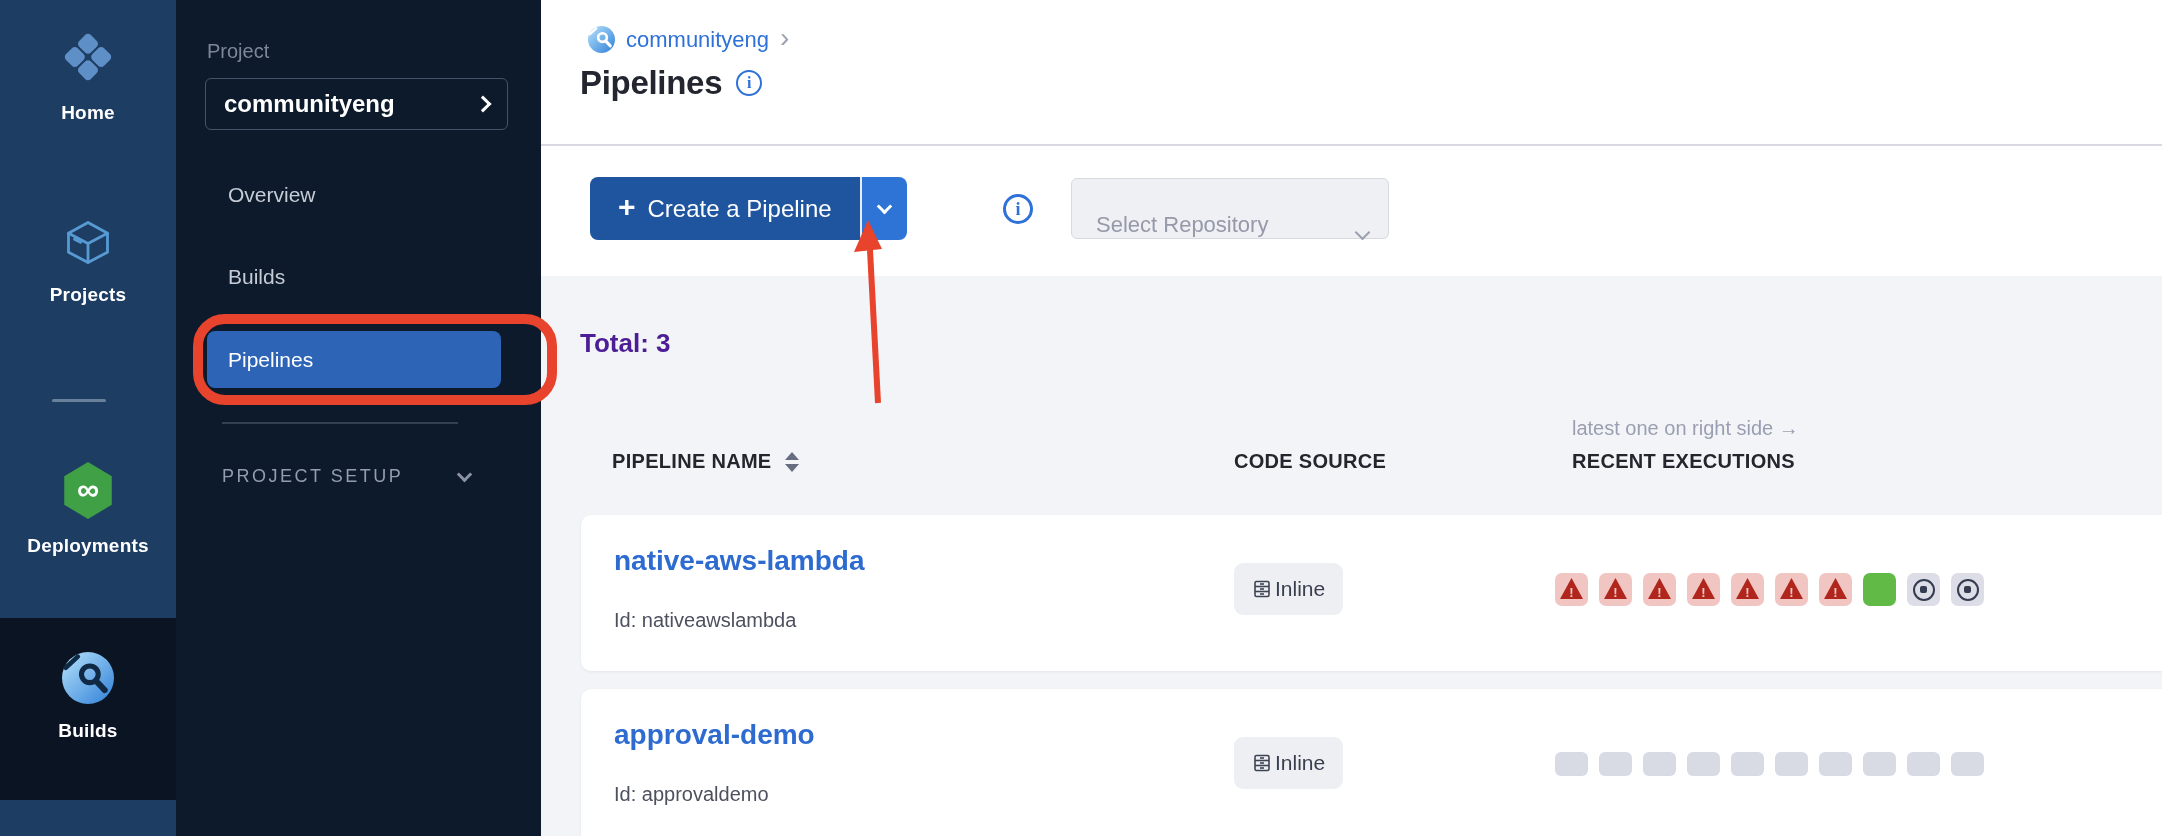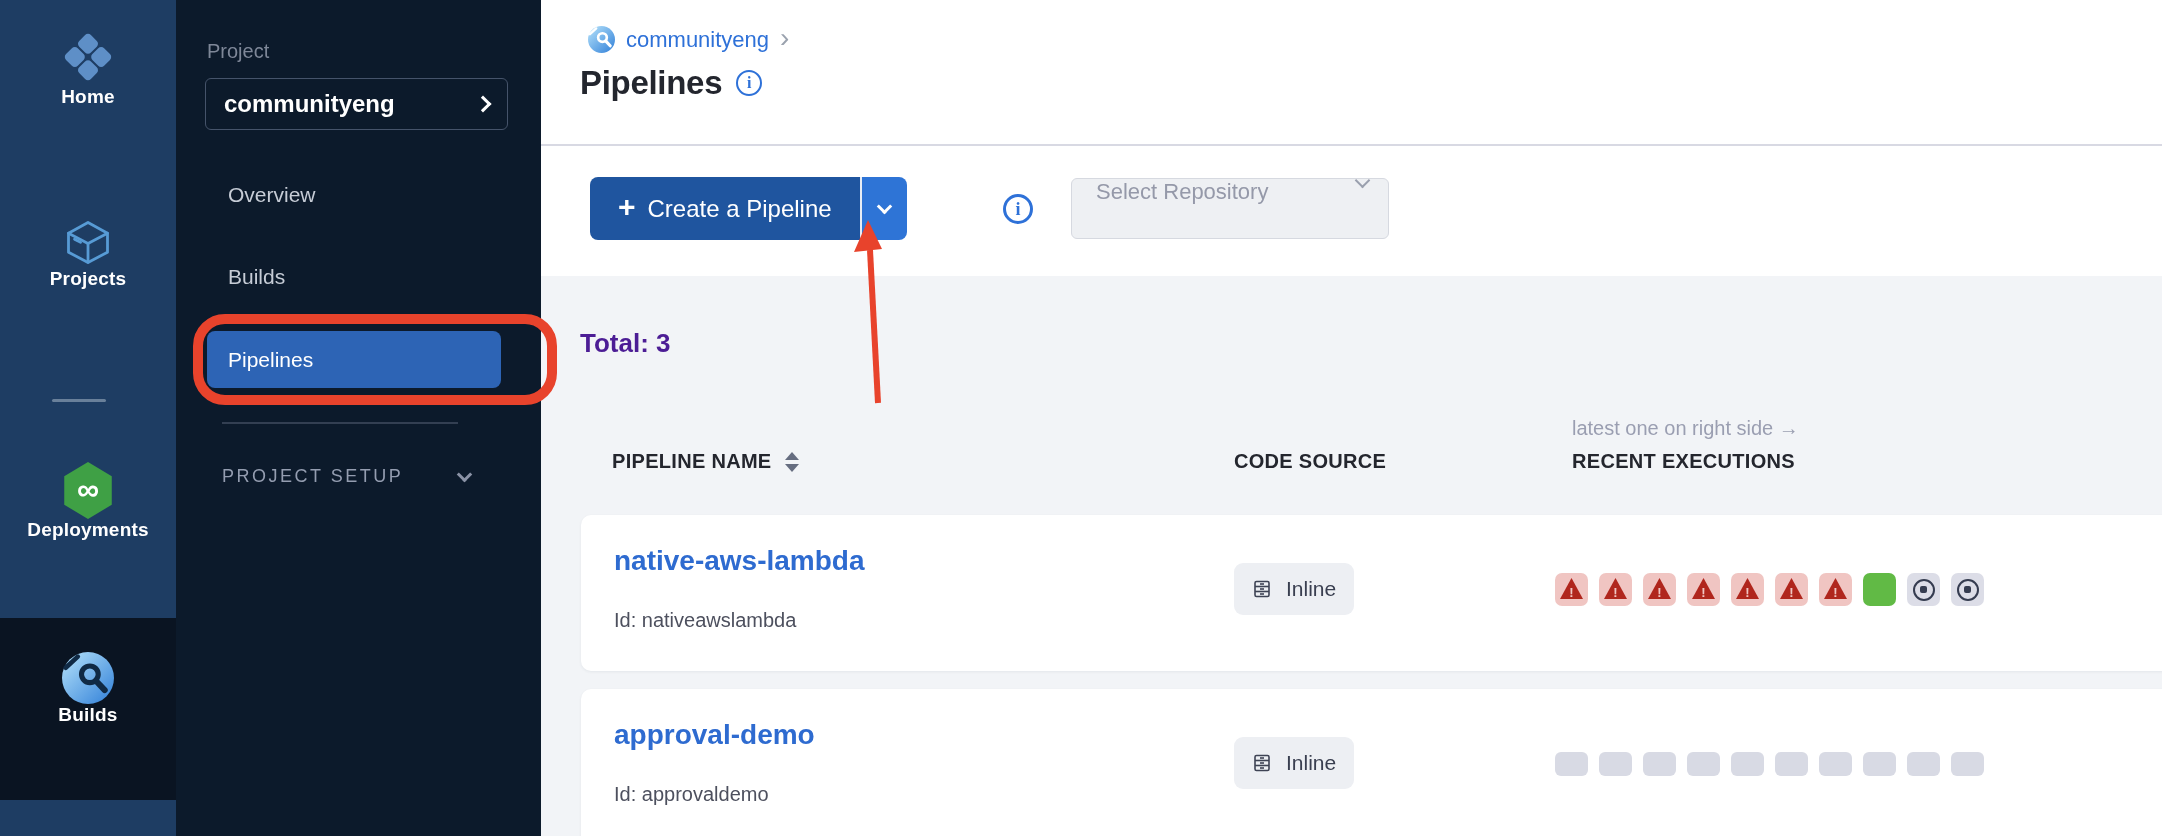--- a/index.html
+++ b/index.html
@@ -1,21 +1,21 @@
 <!DOCTYPE html>
 <html><head>
 <meta charset="utf-8">
 <style>
   *{margin:0;padding:0;box-sizing:border-box}
   html,body{width:2162px;height:836px}
   body{position:relative;overflow:hidden;font-family:"Liberation Sans",sans-serif;background:#ffffff}
 
   
   .rail{position:absolute;left:0;top:0;width:176px;height:836px;background:#1e3d63;z-index:5}
-  .rail-item{position:absolute;left:0;width:176px;display:flex;flex-direction:column;align-items:center;cursor:pointer}
+  .rail-item{position:absolute;left:0;width:176px;display:flex;flex-direction:column;align-items:center;gap:16px;cursor:pointer}
   .rail-label{color:#ffffff;font-size:19px;font-weight:bold;letter-spacing:.2px}
   .rail-divider{position:absolute;left:52px;top:399px;width:54px;height:3px;background:#69809a;border-radius:2px}
   .rail-active{position:absolute;left:0;top:618px;width:176px;height:182px;background:#0a1422}
   .rail-active .rail-item{top:34px}
 
   
   .panel{position:absolute;left:176px;top:0;width:365px;height:836px;background:#0c1a2b;z-index:4}
   .panel-project-label{position:absolute;left:31px;top:40px;font-size:20px;color:#7e8798}
   .project-select{position:absolute;left:29px;top:78px;width:303px;height:52px;border:1px solid #45536a;border-radius:6px;
     display:flex;align-items:center;justify-content:space-between;padding:0 18px 0 18px;cursor:pointer}
@@ -46,40 +46,40 @@
 
   .toolbar{position:absolute;left:0;top:146px;width:100%;height:130px;background:#fff}
   .split-btn{position:absolute;left:49px;top:31px;height:63px;display:flex;cursor:pointer}
   .split-main{background:#1f559f;border-radius:8px 0 0 8px;display:flex;align-items:center;gap:12px;padding:0 28px;border-right:2px solid #e8edf5}
   .split-main .plus{color:#fff;font-size:30px;font-weight:bold;line-height:1;margin-top:-3px}
   .split-main .lbl{color:#fff;font-size:24px;font-weight:normal}
   .split-drop{background:#2e74d6;border-radius:0 8px 8px 0;width:45px;display:flex;align-items:center;justify-content:center}
   .split-drop .chev{color:#fff;border-width:3.5px;margin-top:-5px}
   .toolbar .info.lg{position:absolute;left:462px;top:48px}
   .repo-select{position:absolute;left:530px;top:32px;width:318px;height:61px;background:#eef0f3;border:1px solid #d6d9e0;border-radius:6px;
-    display:flex;align-items:flex-start;justify-content:space-between;padding:0 20px 0 24px;cursor:pointer}
+    display:flex;align-items:flex-end;justify-content:space-between;padding:0 20px 0 24px;cursor:pointer}
   .repo-select .lbl{color:#9599a9;font-size:22px}
   .repo-select .chev{color:#9aa0ae;border-width:2.5px;margin-top:-4px}
 
   .body-area{position:absolute;left:0;top:276px;width:100%;height:560px;background:#f2f4f7}
   .total{position:absolute;left:39px;top:52px;font-size:26px;font-weight:bold;color:#4c1d95}
   .exec-hint{position:absolute;left:1031px;top:141px;font-size:20px;color:#9a9eb1}
   .col-hdr{position:absolute;top:174px;font-size:20px;font-weight:bold;color:#24262e;letter-spacing:.3px;display:flex;align-items:center;gap:14px}
   .col-name{left:71px}.col-source{left:693px}.col-exec{left:1031px}
   .sort{display:inline-flex;flex-direction:column;gap:4px;cursor:pointer}
   .sort i{display:block;width:0;height:0;border-left:7px solid transparent;border-right:7px solid transparent}
   .sort .up{border-bottom:8px solid #666d80}
   .sort .dn{border-top:8px solid #666d80}
 
   .card{position:absolute;left:40px;width:1600px;background:#ffffff;border-radius:10px;box-shadow:0 1px 3px rgba(40,50,70,.07);cursor:pointer}
   .card.r0{top:239px;height:156px}
   .card.r1{top:413px;height:170px}
   .pipe-name{position:absolute;left:33px;top:30px;font-size:28px;font-weight:bold;color:#2e6bd0;cursor:pointer}
   .pipe-id{position:absolute;left:33px;top:94px;font-size:20px;color:#4d505e}
-  .badge{position:absolute;left:653px;top:48px;height:52px;background:#edeff3;border-radius:9px;display:flex;align-items:center;gap:14px;padding:0 18px}
+  .badge{position:absolute;left:653px;top:48px;height:52px;background:#edeff3;border-radius:9px;display:flex;align-items:center;gap:3px;padding:0 18px}
   .badge .blbl{font-size:21px;color:#3a3f50}
   .exec-row{position:absolute;left:974px;top:58px;display:flex;gap:11px;align-items:center;height:33px}
   .exec{width:33px;height:33px;border-radius:7px;position:relative;display:flex;align-items:center;justify-content:center;flex:0 0 auto}
   .exec.failed{background:#f0c5c2}
   .exec.failed::before{content:"";position:absolute;left:5px;top:5px;width:23px;height:21px;background:#b0261d;clip-path:polygon(50% 0,100% 100%,0 100%)}
   .exec.failed::after{content:"!";position:absolute;top:12px;font-size:13px;font-weight:bold;color:#f0c5c2}
   .exec.success{background:#61ba45}
   .exec.stopped{background:#dcdde7}
   .exec.stopped::before{content:"";width:18px;height:18px;border:2.5px solid #353c50;border-radius:50%}
   .exec.stopped::after{content:"";position:absolute;width:7px;height:7px;background:#353c50;border-radius:2px}

